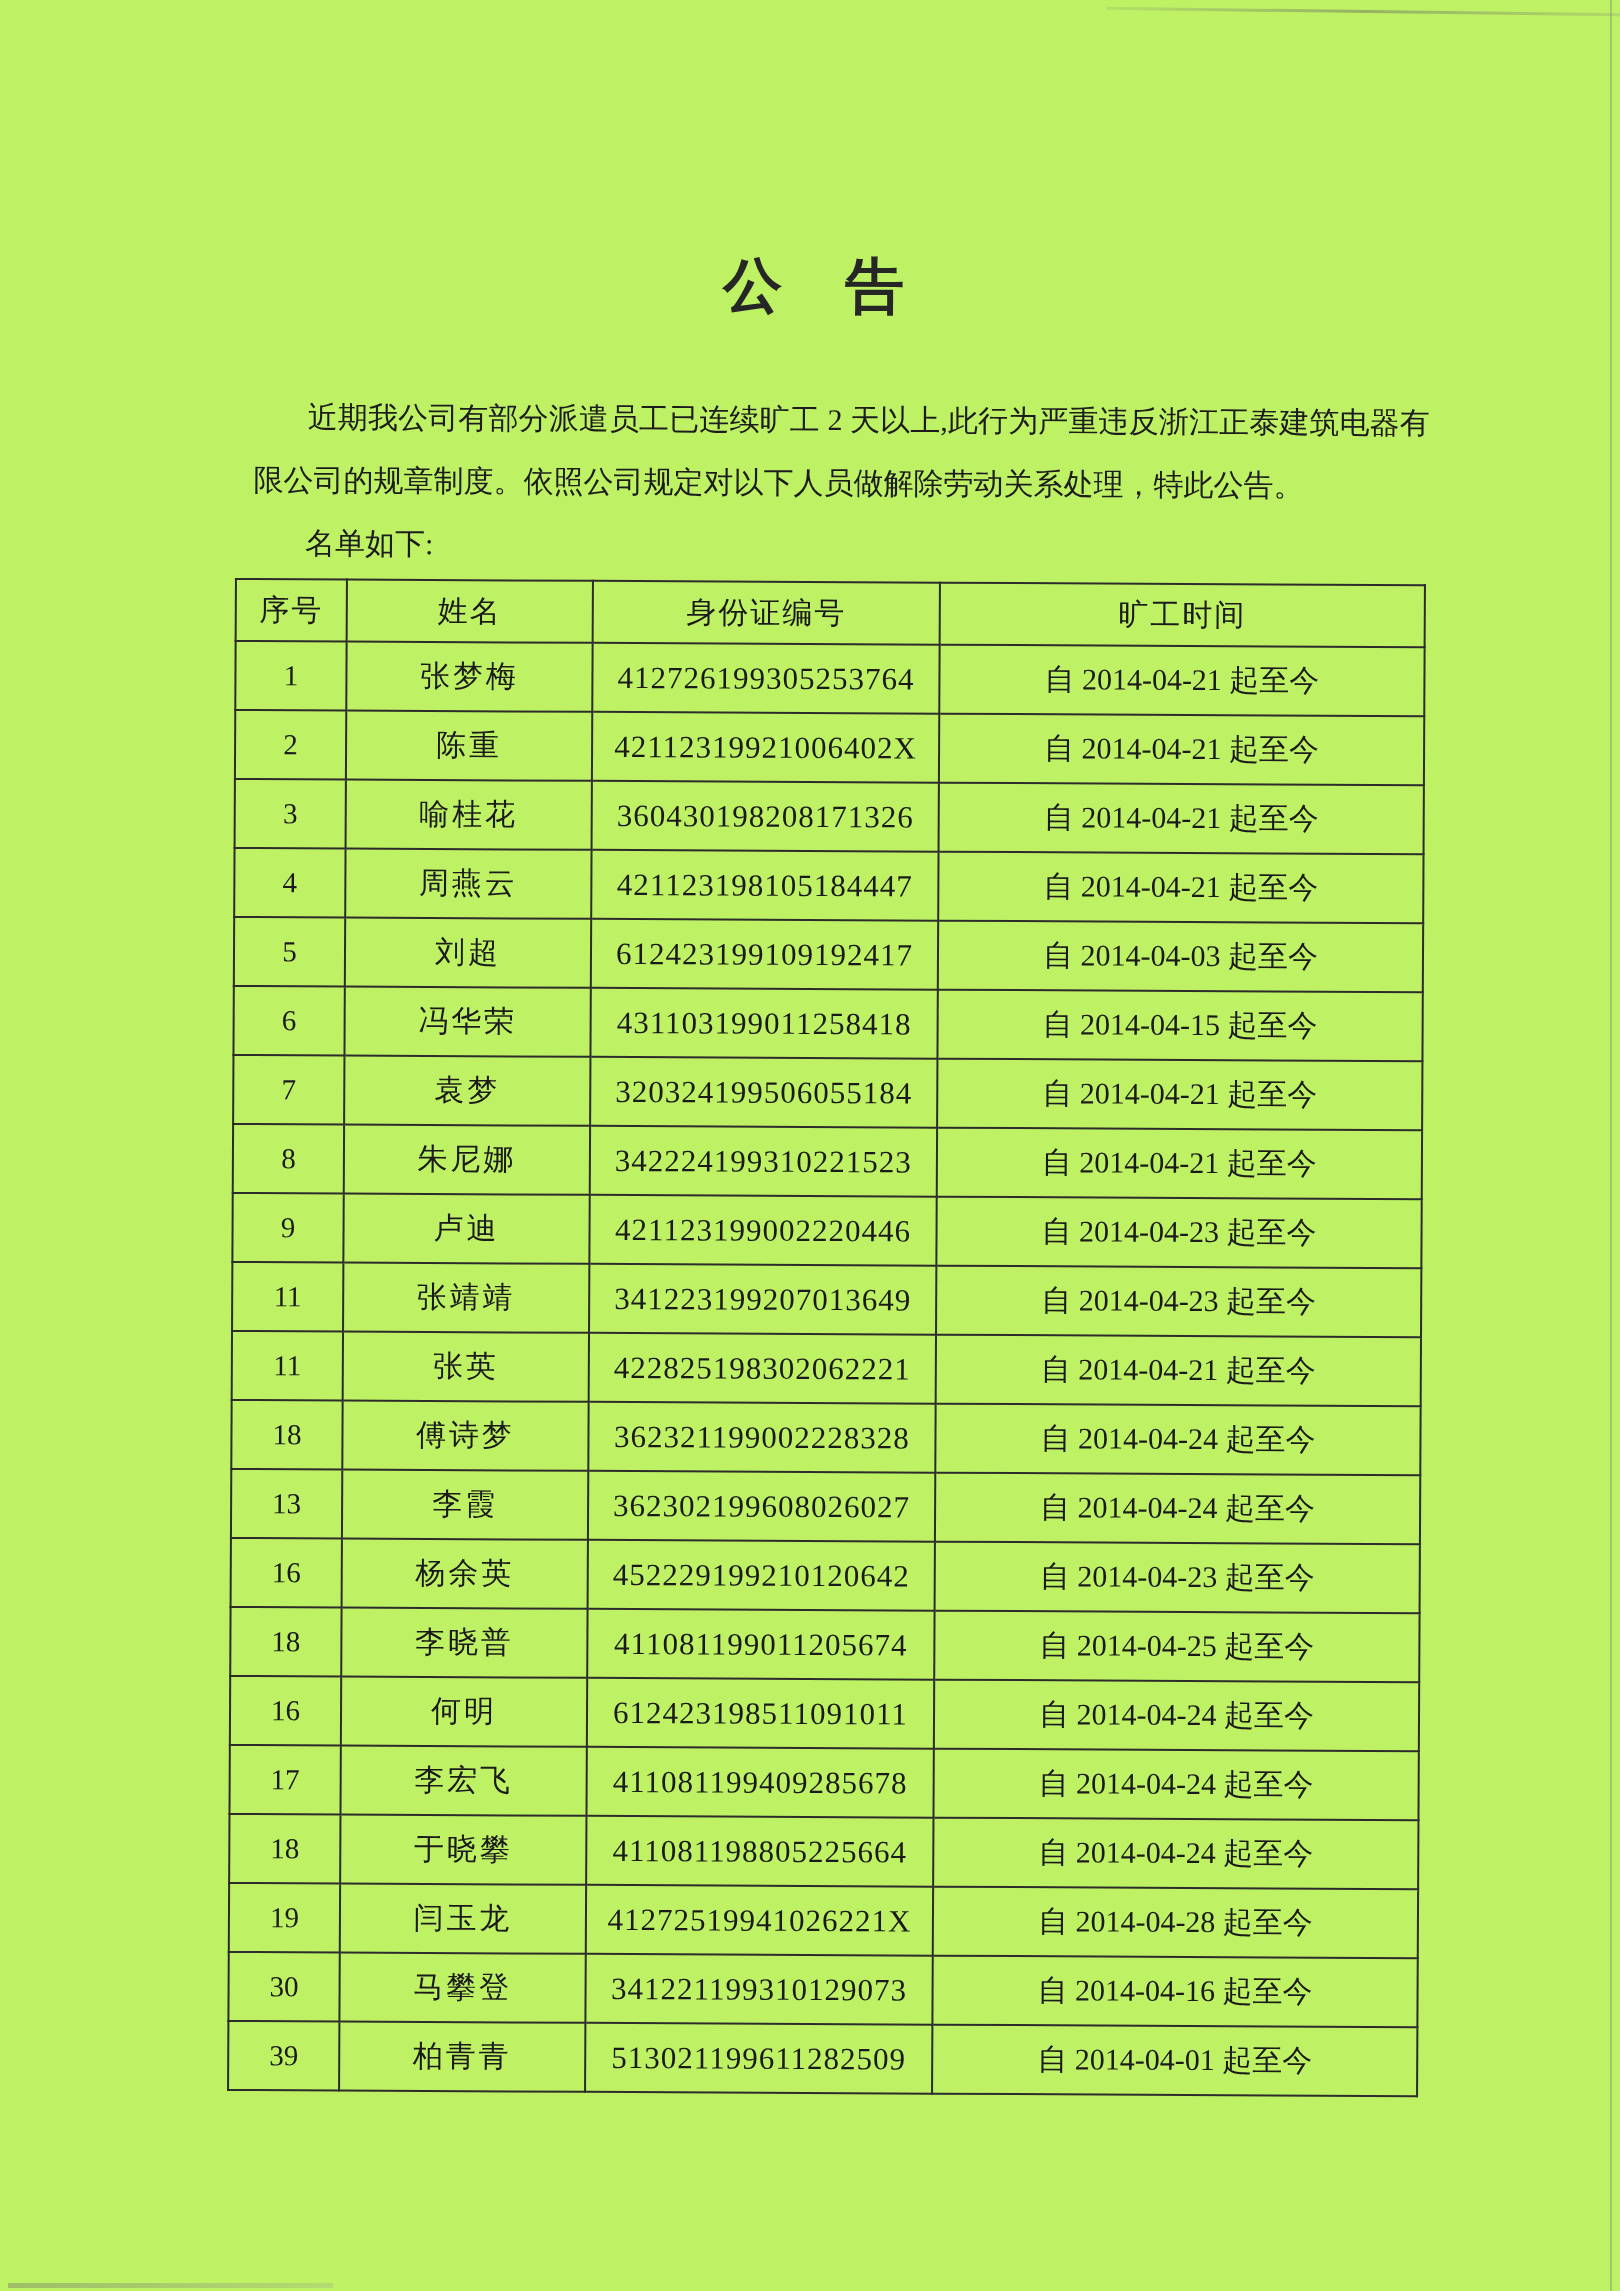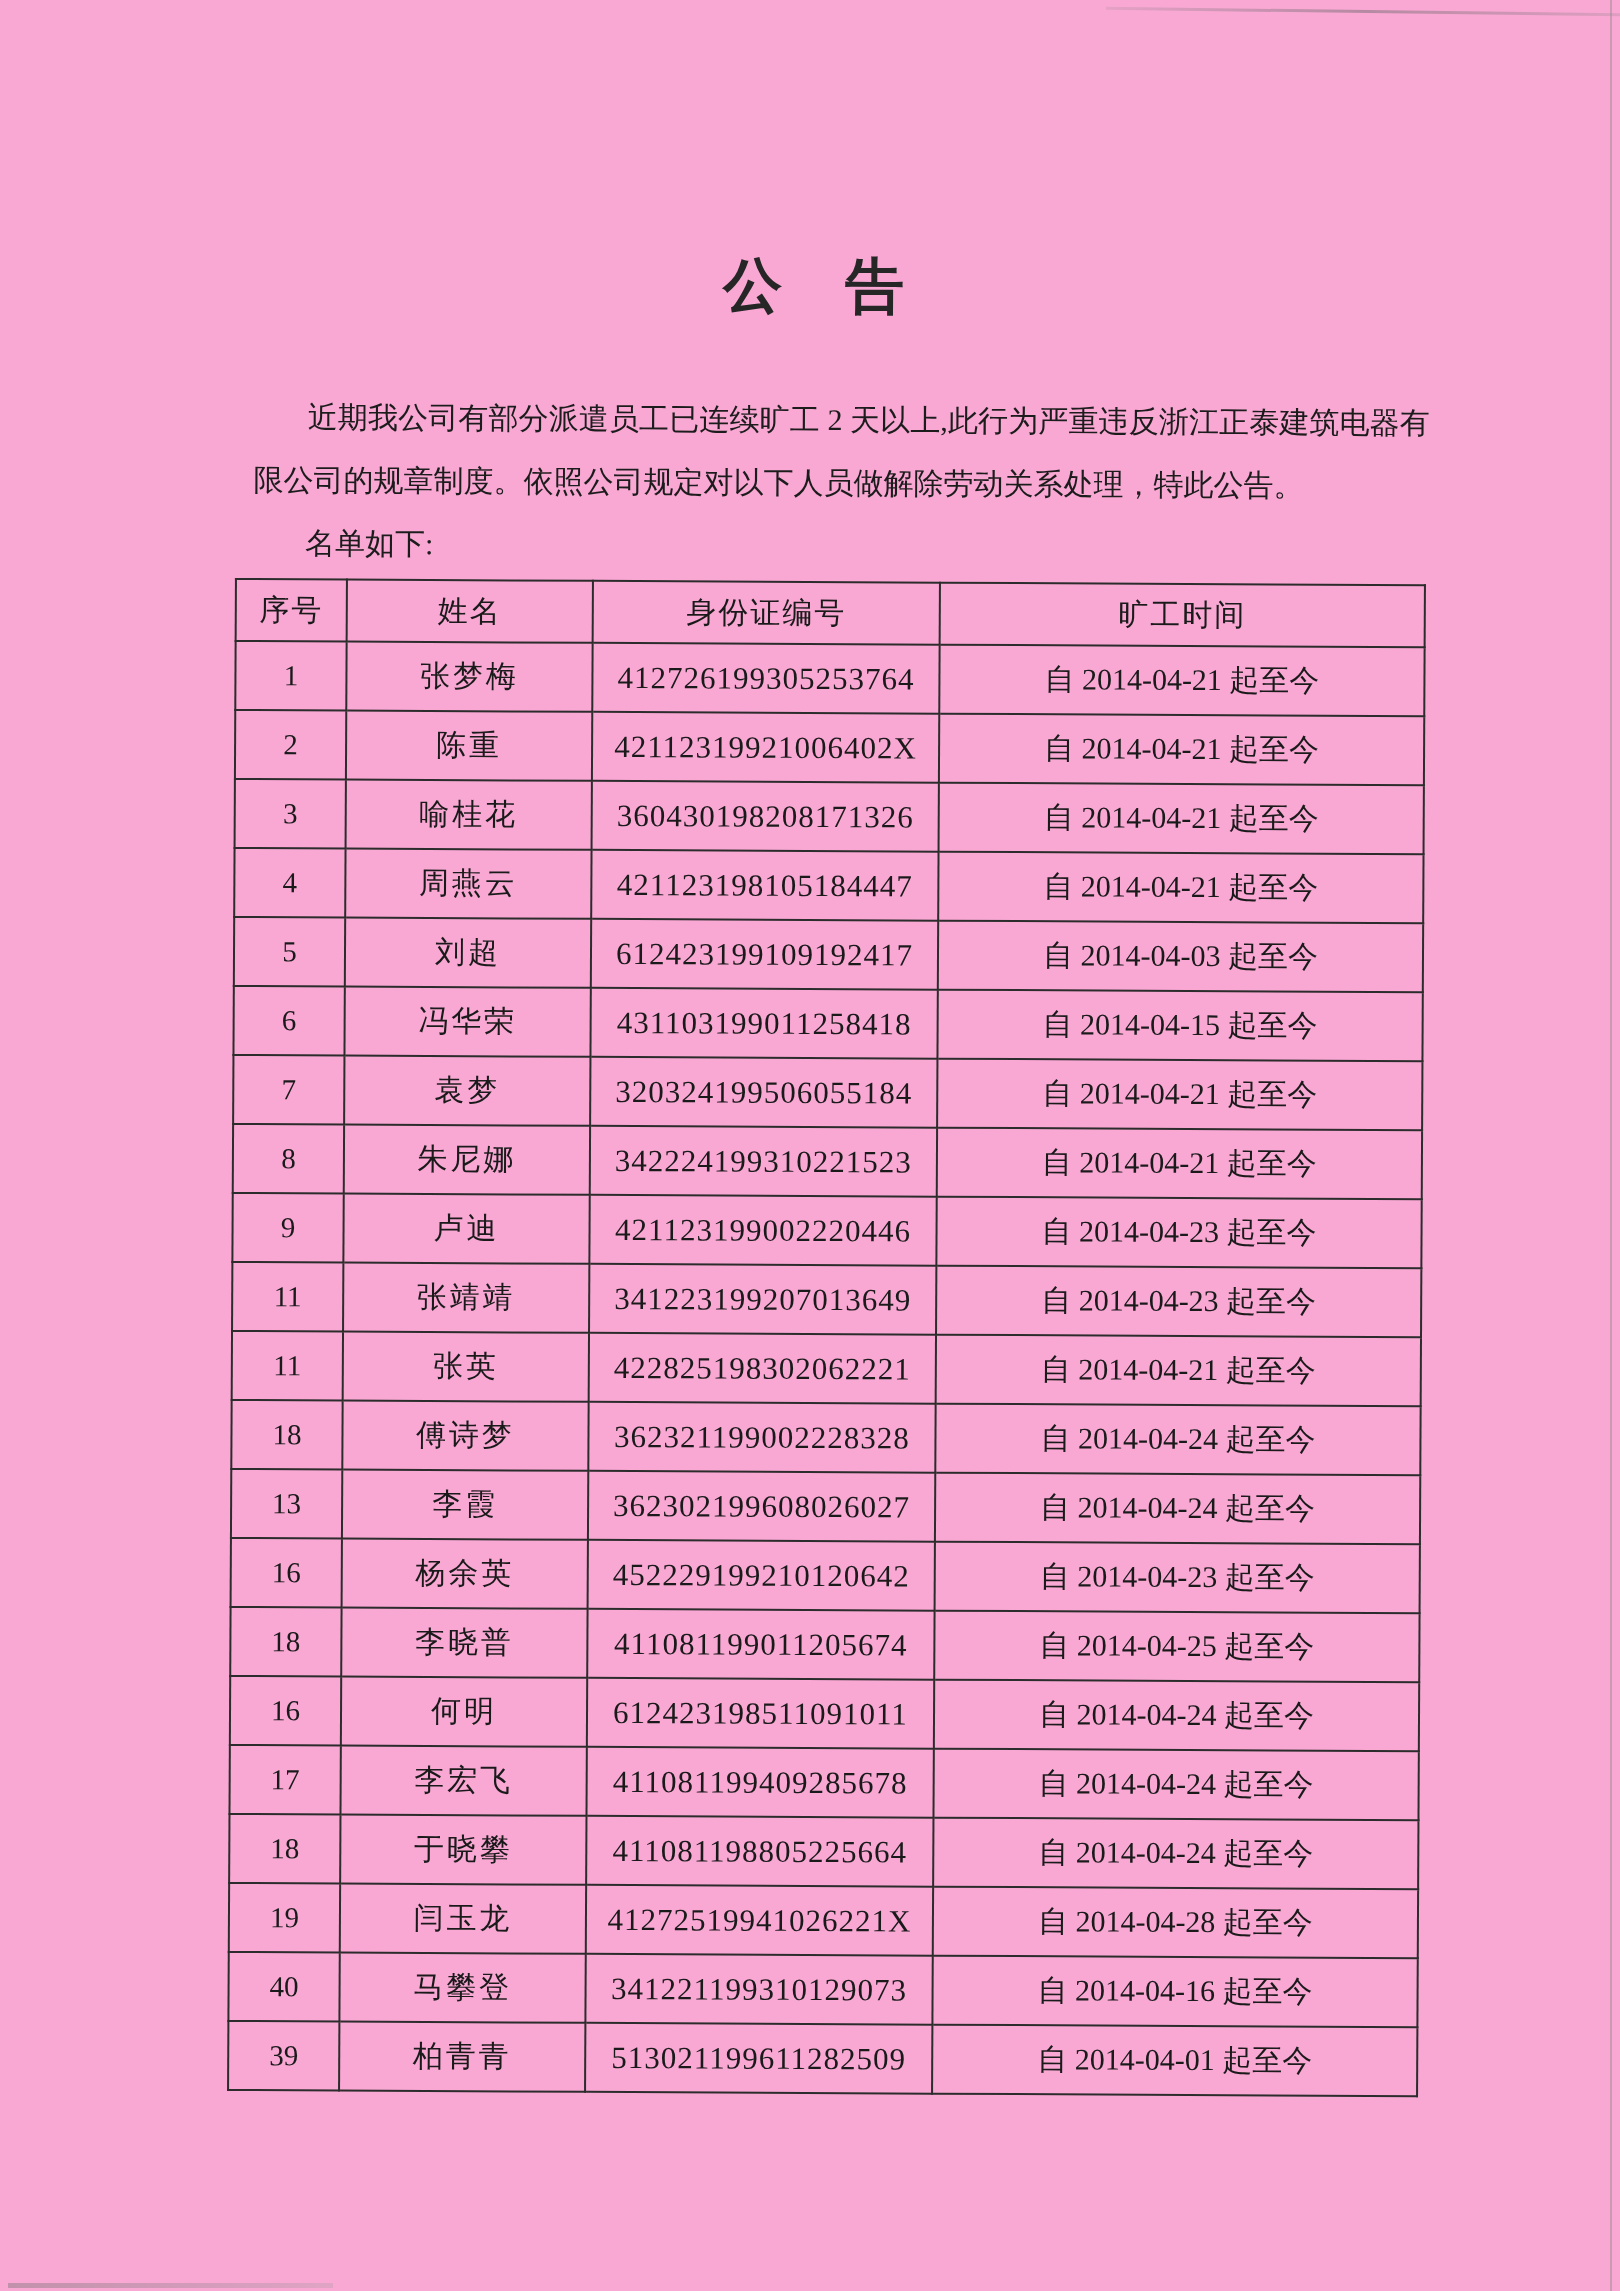--- a/index.html
+++ b/index.html
@@ -5,21 +5,21 @@
   html, body {
     margin: 0;
     padding: 0;
     background: #e9e9e9;
   }
   .page {
     position: relative;
     width: 1620px;
     height: 2292px;
     margin: 0 auto;
-    background: #f9a8d4;
+    background: #bef264;
     overflow: hidden;
     font-family: "Liberation Serif", "DejaVu Serif", serif;
     color: #1f1f1f;
   }
   .content {
     position: absolute;
     inset: 0;
     transform: rotate(0.3deg);
     transform-origin: 50% 50%;
   }
@@ -250,21 +250,21 @@
             <td class="cell-id">411081198805225664</td>
             <td class="cell-period">自 2014-04-24 起至今</td>
           </tr>
           <tr>
             <td class="cell-no">19</td>
             <td class="cell-name">闫玉龙</td>
             <td class="cell-id">41272519941026221X</td>
             <td class="cell-period">自 2014-04-28 起至今</td>
           </tr>
           <tr>
-            <td class="cell-no">40</td>
+            <td class="cell-no">30</td>
             <td class="cell-name">马攀登</td>
             <td class="cell-id">341221199310129073</td>
             <td class="cell-period">自 2014-04-16 起至今</td>
           </tr>
           <tr>
             <td class="cell-no">39</td>
             <td class="cell-name">柏青青</td>
             <td class="cell-id">513021199611282509</td>
             <td class="cell-period">自 2014-04-01 起至今</td>
           </tr>

